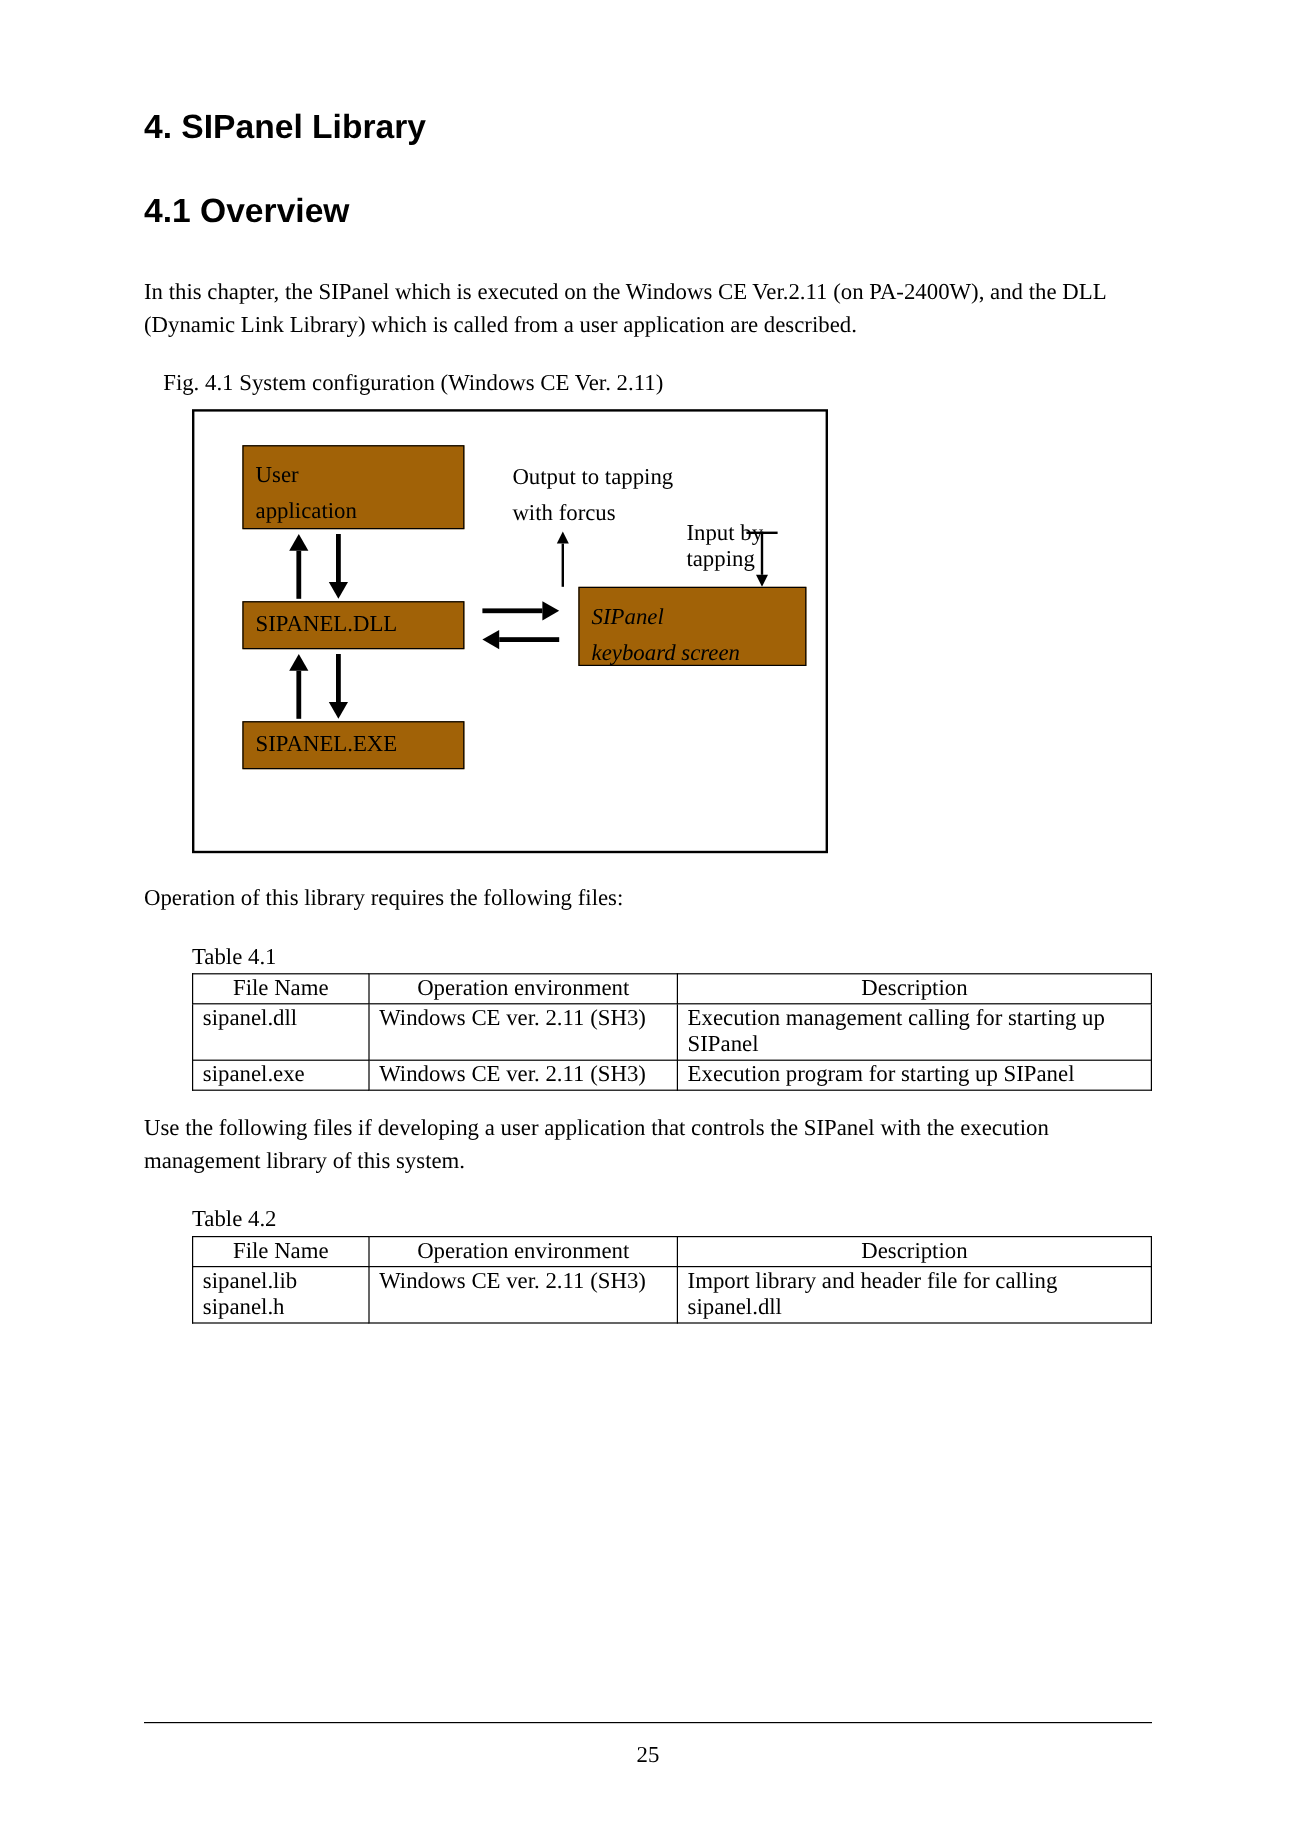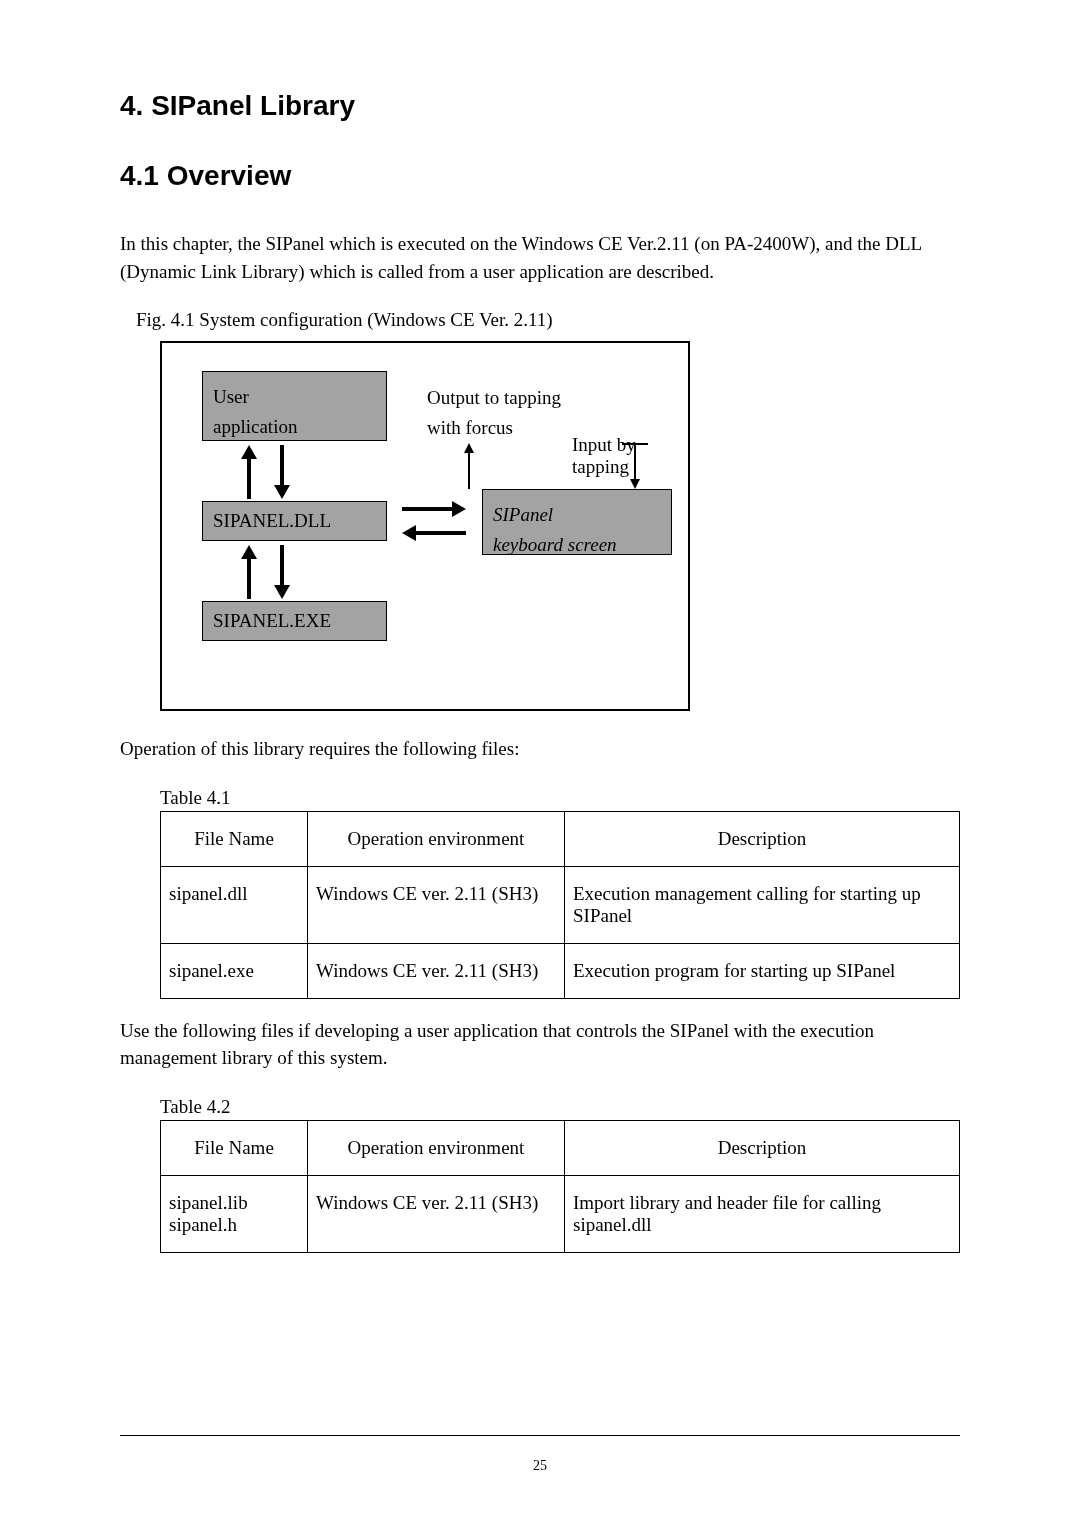--- a/index.html
+++ b/index.html
@@ -45,21 +45,21 @@
   .diagram {
     position: relative;
     width: 530px;
     height: 370px;
     border: 2px solid #000;
     box-sizing: border-box;
   }
   .box {
     position: absolute;
     border: 1.5px solid #000;
-    background: #a3a3a3;
+    background: #a16207;
     font-size: 19px;
     padding: 6px 10px;
     box-sizing: border-box;
     display: flex;
     align-items: center;
   }
   .box.multi { display: block; line-height: 1.6; padding-top: 10px; }
   .label {
     position: absolute;
     font-size: 19px;
@@ -114,34 +114,34 @@
     margin: 0 0 2px 40px;
   }
   table.data {
     border-collapse: collapse;
     margin: 0 0 18px 40px;
     font-size: 19px;
     width: 800px;
   }
   table.data th, table.data td {
     border: 1.5px solid #000;
-    padding: 16px 8px;
+    padding: 1px 8px;
     text-align: left;
     vertical-align: top;
     font-weight: normal;
   }
   table.data th { text-align: center; }
   table.data .col-file { width: 130px; }
   table.data .col-env { width: 240px; }
   .page-num {
     position: absolute;
     bottom: 54px;
     left: 0; right: 0;
     text-align: center;
-    font-size: 14px;
+    font-size: 19px;
   }
   .footer-rule {
     position: absolute;
     left: 120px; right: 120px;
     bottom: 92px;
     height: 1.5px;
     background: #000;
   }
 </style>
 </head>

